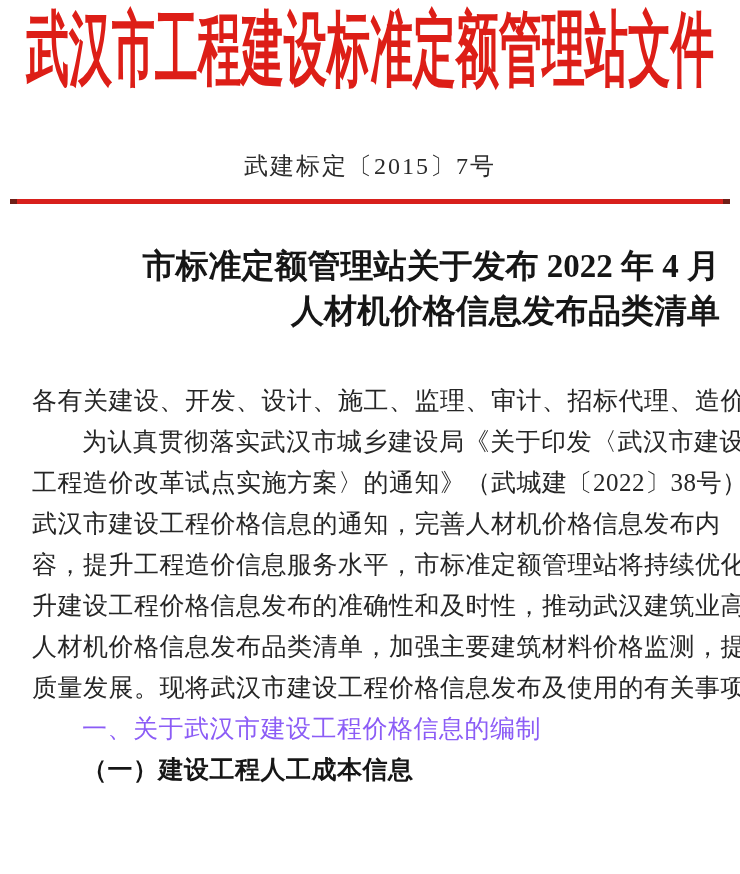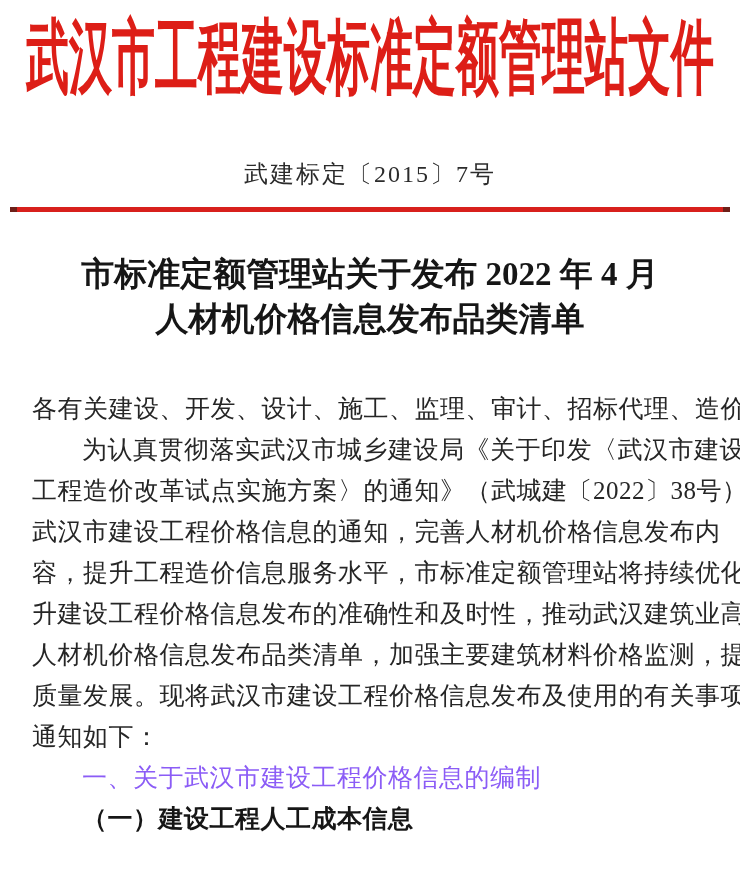--- a/index.html
+++ b/index.html
@@ -13,21 +13,20 @@
     height: 874px;
     margin: 0 auto;
     background: #ffffff;
     overflow: hidden;
     font-family: "Liberation Serif", serif;
   }
 
   
   .letterhead {
     height: 100px;
-    margin-top: 8px;
     display: flex;
     align-items: center;
     justify-content: center;
   }
   .letterhead-text {
     display: inline-block;
     font-family: "Liberation Serif", serif;
     font-weight: bold;
     font-size: 43px;
     letter-spacing: 0px;
@@ -52,21 +51,21 @@
     margin: 17px 10px 0 10px;
     background: linear-gradient(90deg,
       #6e1f18 0px, #6e1f18 7px,
       #d8201c 7px, #d8201c calc(100% - 7px),
       #6e1f18 calc(100% - 7px), #6e1f18 100%);
   }
 
   
   .notice-title {
     margin: 40px 20px 0 20px;
-    text-align: center;
+    text-align: right;
     font-weight: bold;
     color: #161616;
     font-size: 33px;
     line-height: 45px;
   }
   .notice-title .title-line {
     display: block;
     white-space: nowrap;
   }
 
@@ -114,18 +113,17 @@
 
   <div class="notice-body">
     <div class="body-line">各有关建设、开发、设计、施工、监理、审计、招标代理、造价</div>
     <div class="body-line indent-2">为认真贯彻落实武汉市城乡建设局《关于印发〈武汉市建设</div>
     <div class="body-line">工程造价改革试点实施方案〉的通知》（武城建〔2022〕38号）</div>
     <div class="body-line">武汉市建设工程价格信息的通知，完善人材机价格信息发布内</div>
     <div class="body-line">容，提升工程造价信息服务水平，市标准定额管理站将持续优化</div>
     <div class="body-line">升建设工程价格信息发布的准确性和及时性，推动武汉建筑业高</div>
     <div class="body-line">人材机价格信息发布品类清单，加强主要建筑材料价格监测，提</div>
     <div class="body-line">质量发展。现将武汉市建设工程价格信息发布及使用的有关事项</div>
-    <div class="body-line">通知如下：</div>
     <div class="body-line indent-2 heading-hei">一、关于武汉市建设工程价格信息的编制</div>
     <div class="body-line indent-2 heading-kai">（一）建设工程人工成本信息</div>
   </div>
 
 </div>
 
 </body></html>

